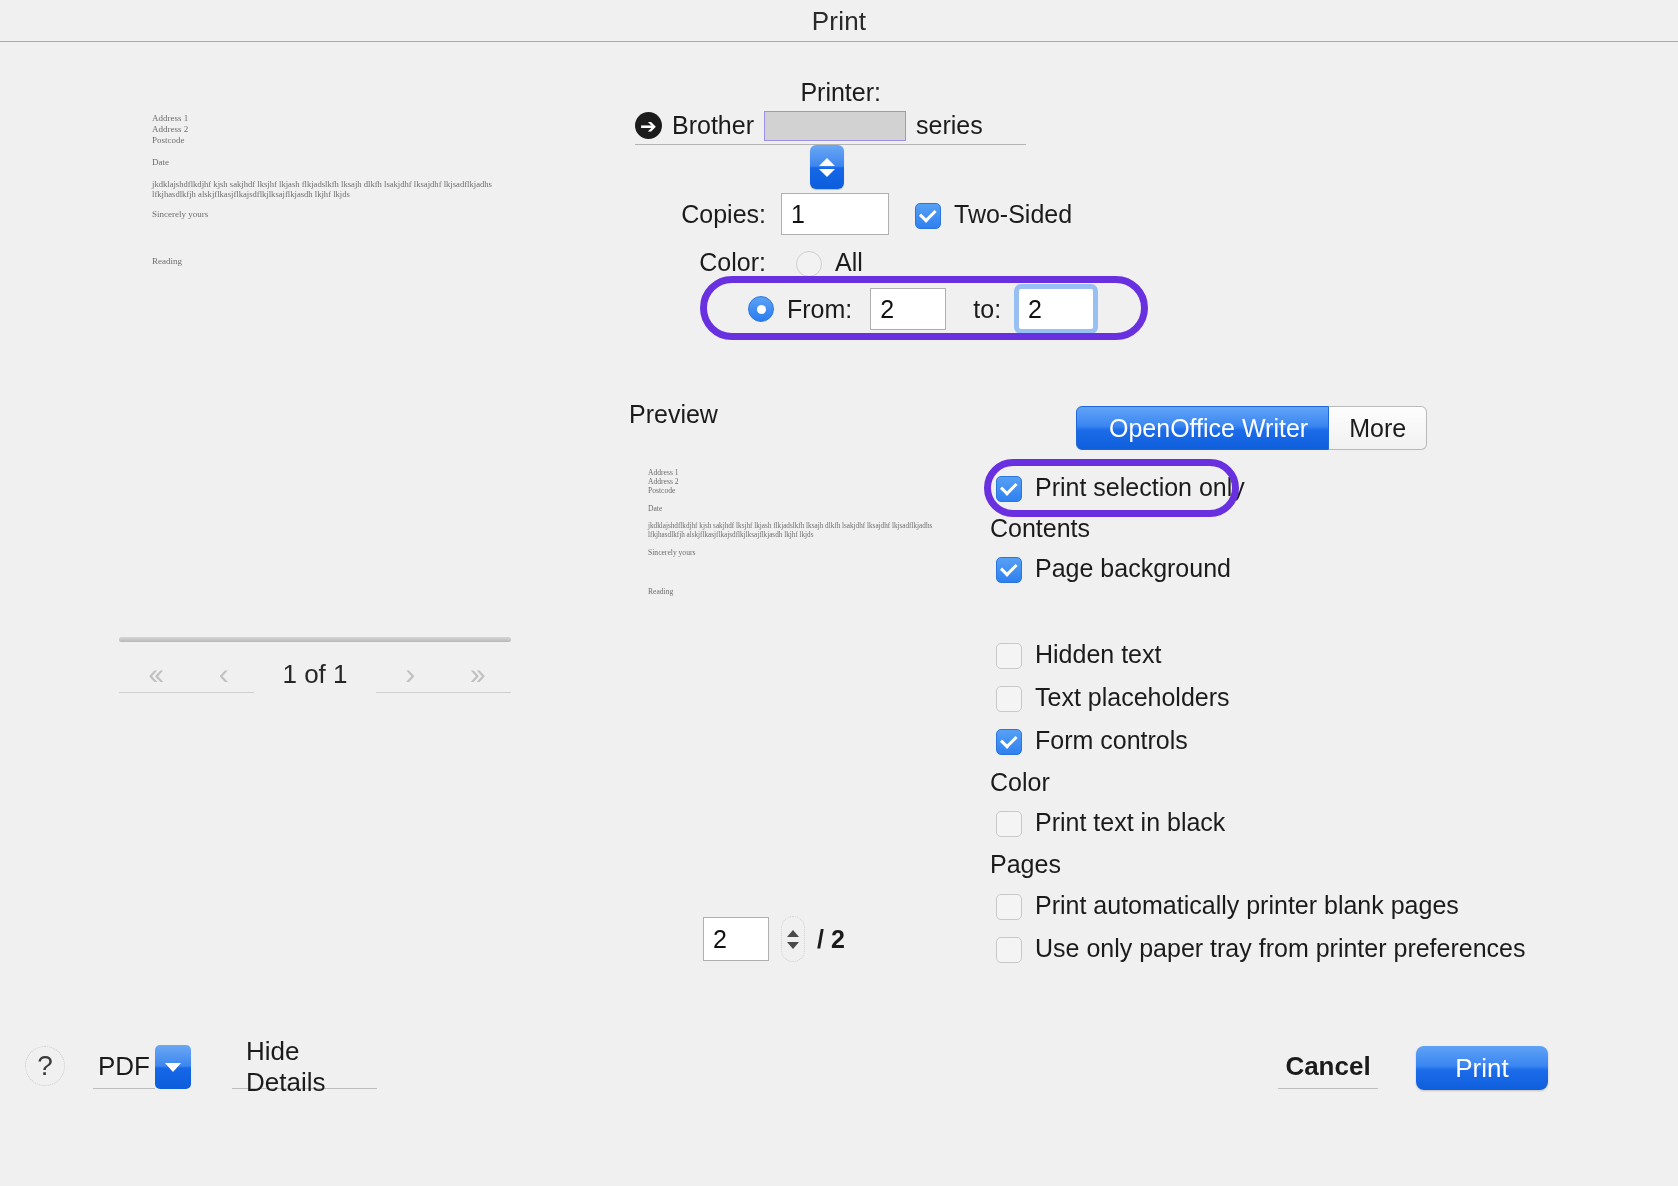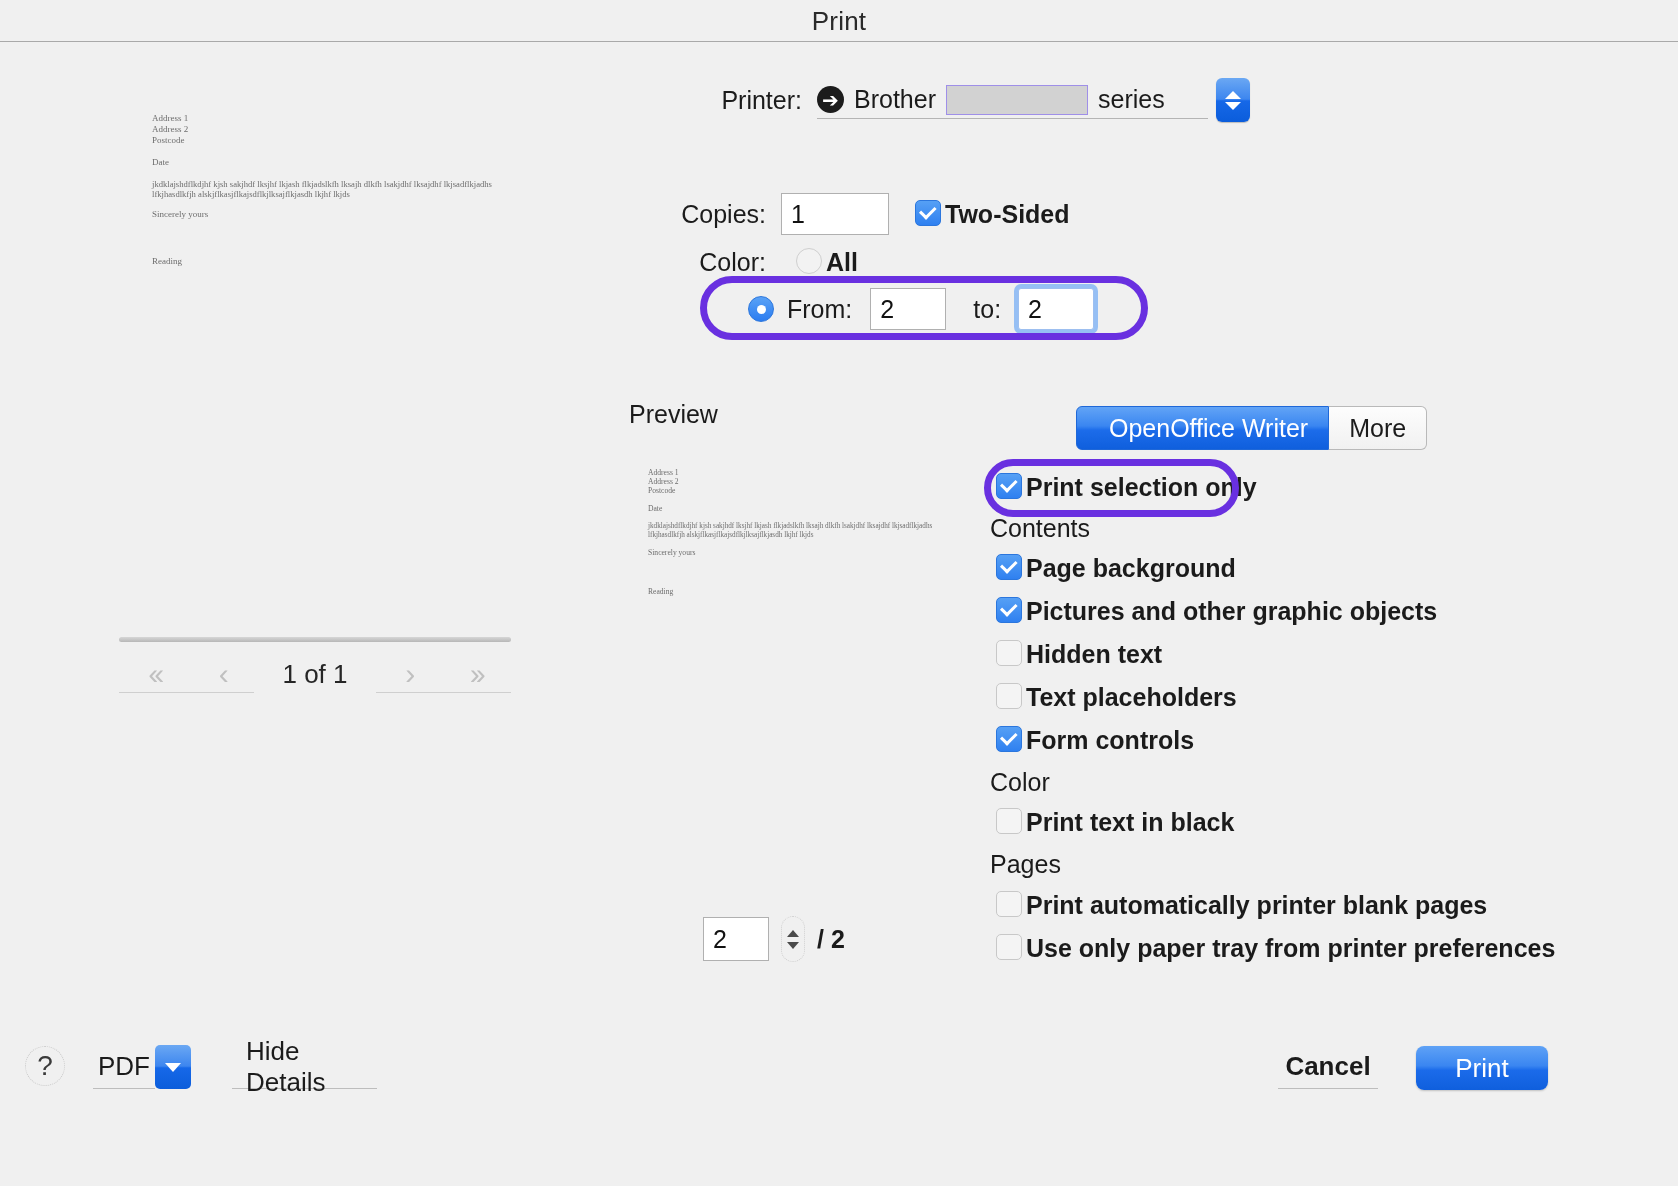--- a/index.html
+++ b/index.html
@@ -59,21 +59,21 @@
     width: 26px; height: 26px; border-radius: 5px; flex: none;
     display: flex; align-items: center; justify-content: center;
   }
   .cb.off { background: #f4f4f4; border: 1px solid #c8c8c8; }
   .cb.on  { background: linear-gradient(180deg,#56a0f5 0%,#2f80f0 100%); border: 1px solid #2b76dd; }
   .cb.on::after {
     content: ""; width: 12px; height: 7px;
     border-left: 3.2px solid #fff; border-bottom: 3.2px solid #fff;
     transform: rotate(-45deg) translate(1px,-2px);
   }
-  .cb-row { display: flex; align-items: flex-start; gap: 4px; margin-bottom: 0; font-weight: bold; }
+  .cb-row { display: flex; align-items: flex-end; gap: 13px; margin-bottom: 0; }
   .cb-row .cb-label { font-size: 25px; color: #1b1b1b; }
 
   
   .radio { width: 26px; height: 26px; border-radius: 50%; flex: none; }
   .radio.off { background: #f2f2f2; border: 1px solid #cfcfcf; }
   .radio.on {
     background: linear-gradient(180deg,#5aa2f6 0%,#2b7cf0 100%);
     border: 1px solid #2b76dd;
     display: flex; align-items: center; justify-content: center;
   }
@@ -200,21 +200,21 @@
       <span>‹‹</span>
       <span>‹</span>
     </div>
     <div class="count">1 of 1</div>
     <div class="arrows" style="width:135px;">
       <span>›</span>
       <span>››</span>
     </div>
   </div>
 
-  <div class="row" style="left:686px; top:78px;">
+  <div class="row" style="left:620px; top:78px;flex-direction:column;">
     <div class="lbl" style="width:116px; text-align:right;">Printer:</div>
     <div class="underline-field" style="margin-left:15px; width:391px; gap:10px;">
       <span class="brother-icon">➔</span>
       <span class="lbl">Brother</span>
       <span class="redacted"></span>
       <span class="lbl">series</span>
     </div>
     <div class="stepper" style="margin-left:8px;">
       <span class="chev up"></span>
       <span class="chev dn"></span>
@@ -285,24 +285,20 @@
     <span class="cb-label">Print selection only</span>
   </div>
   <div class="ring" style="left:984px; top:459px; width:255px; height:58px;"></div>
 
   <div class="group-head" style="position:absolute; left:990px; top:514px;">Contents</div>
 
   <div class="cb-row" style="position:absolute; left:996px; top:554px;">
     <span class="cb on"></span>
     <span class="cb-label">Page background</span>
   </div>
-  <div class="cb-row" style="position:absolute; left:996px; top:597px;">
-    <span class="cb on"></span>
-    <span class="cb-label">Pictures and other graphic objects</span>
-  </div>
   <div class="cb-row" style="position:absolute; left:996px; top:640px;">
     <span class="cb off"></span>
     <span class="cb-label">Hidden text</span>
   </div>
   <div class="cb-row" style="position:absolute; left:996px; top:683px;">
     <span class="cb off"></span>
     <span class="cb-label">Text placeholders</span>
   </div>
   <div class="cb-row" style="position:absolute; left:996px; top:726px;">
     <span class="cb on"></span>

